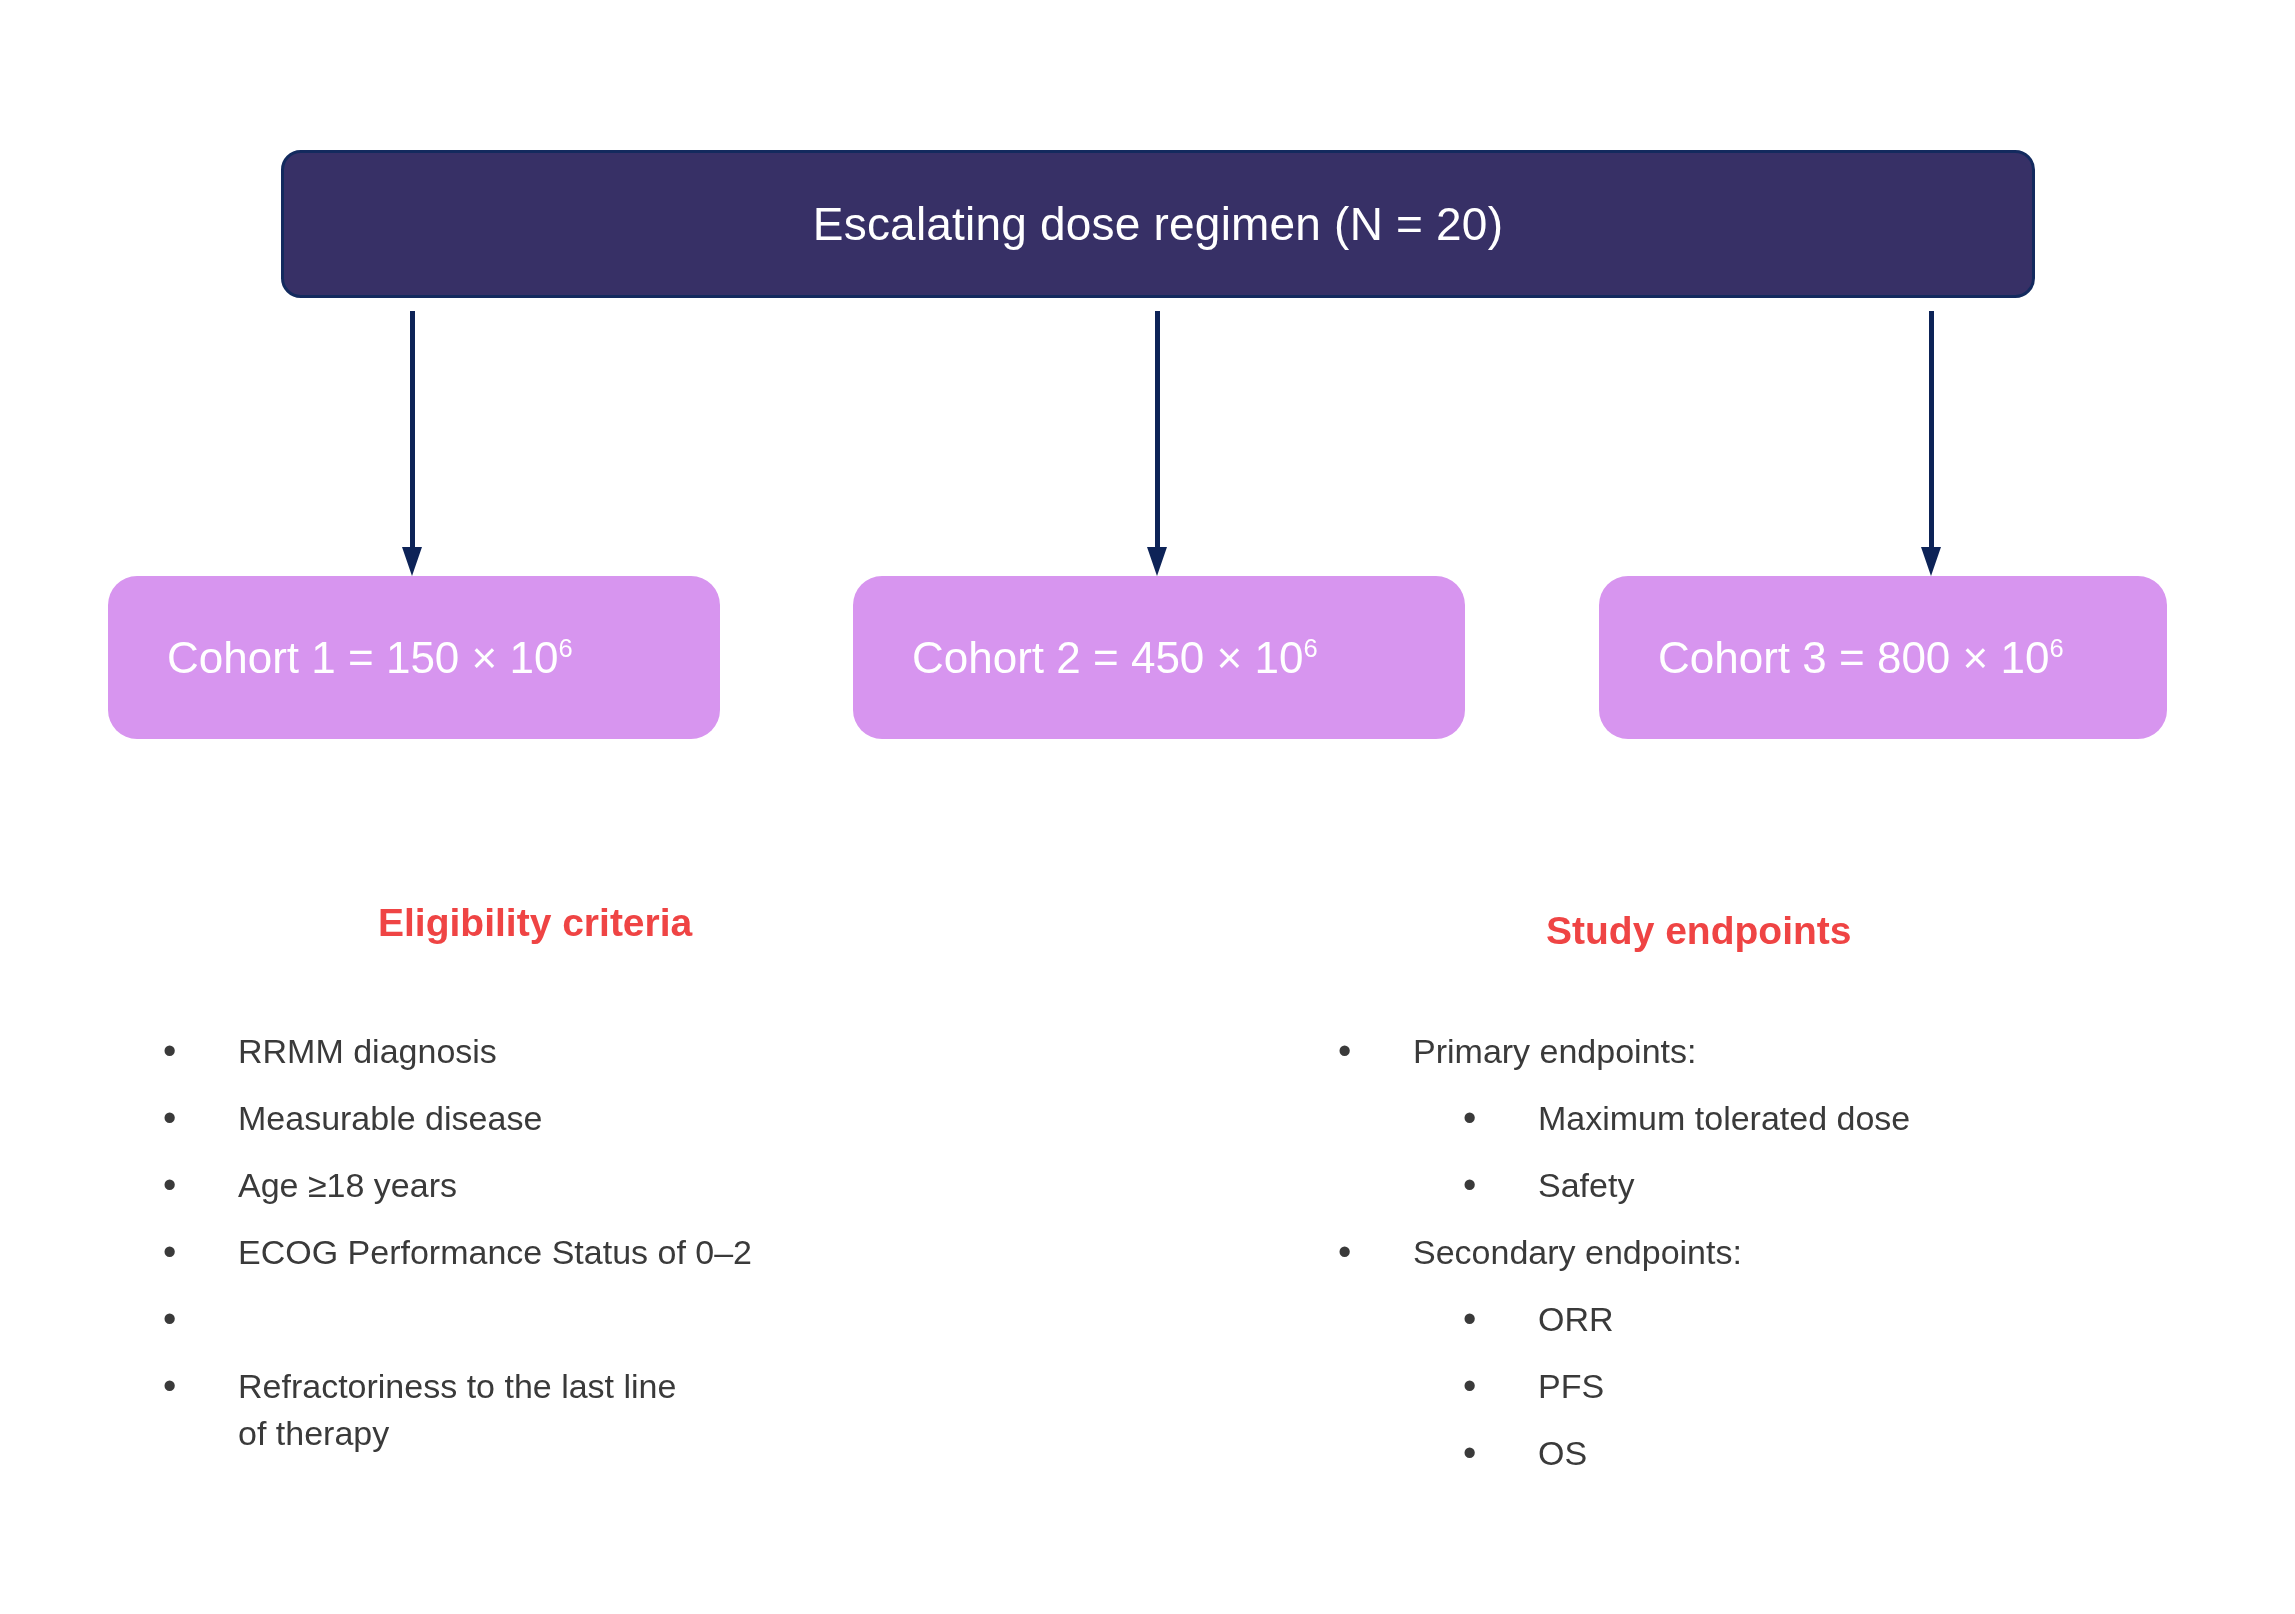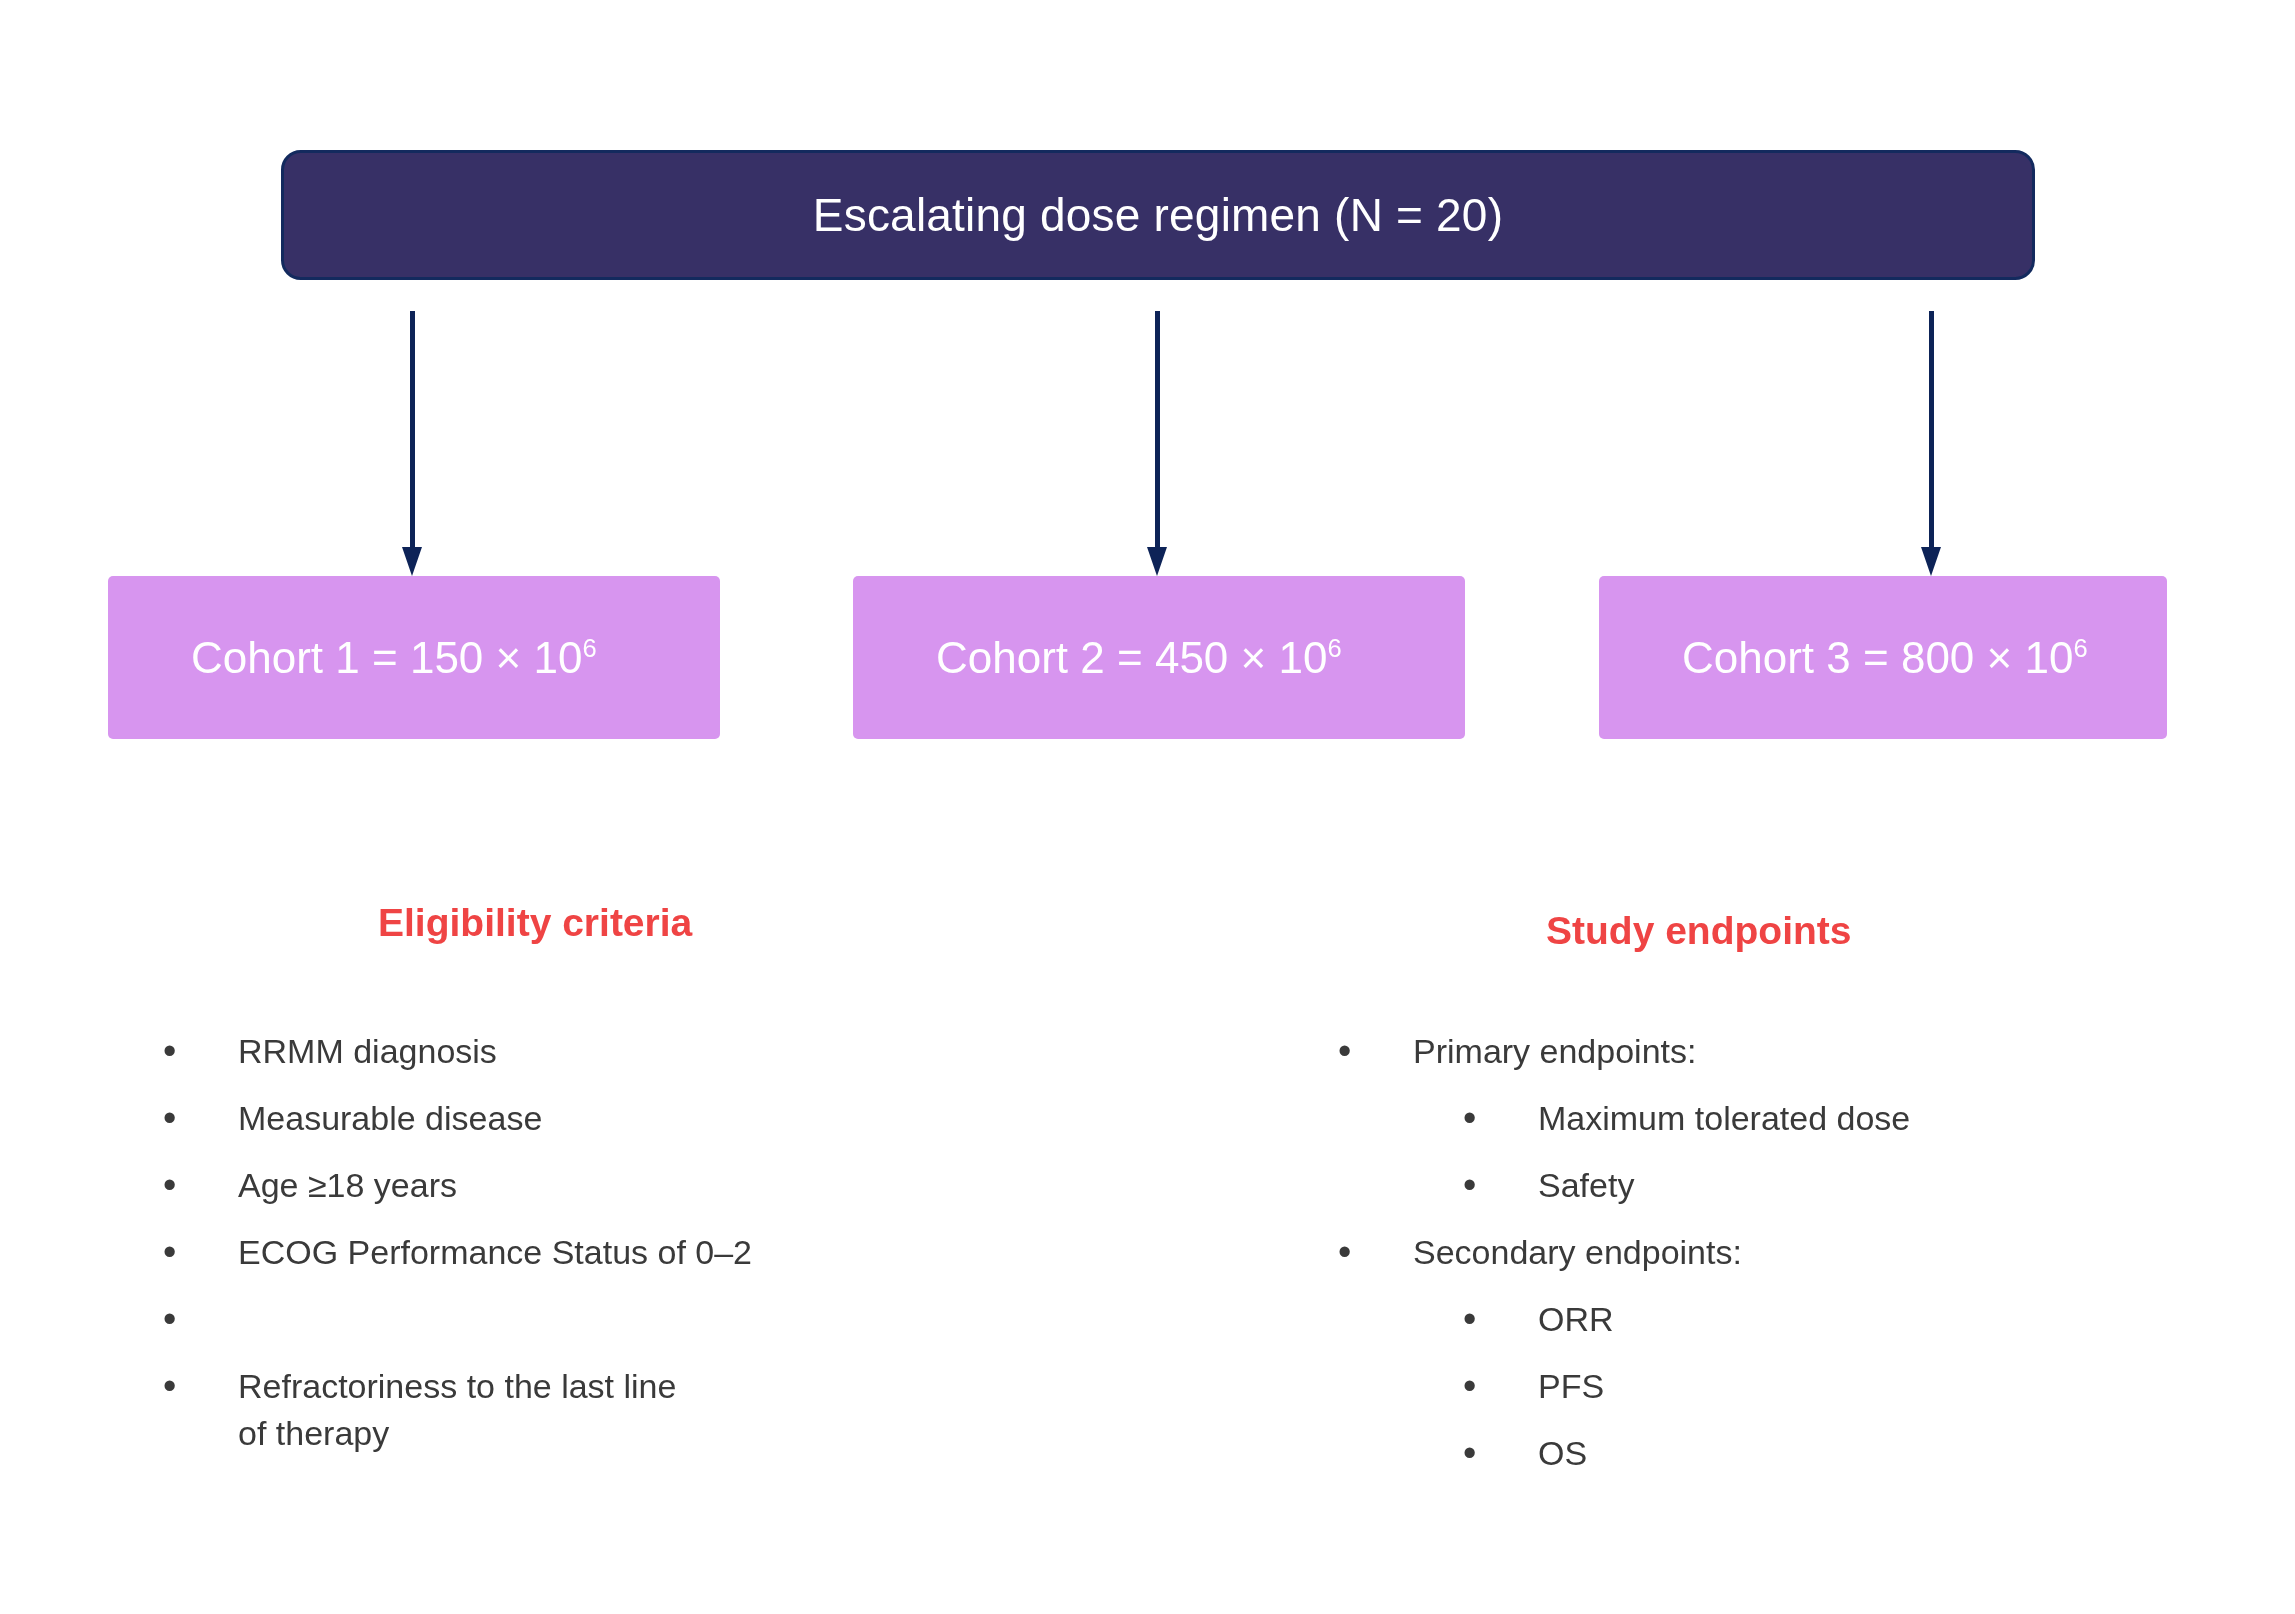--- a/index.html
+++ b/index.html
@@ -1,21 +1,21 @@
 <!DOCTYPE html>
 <html style="font-size:12px"><head>
 <meta charset="utf-8">
 <style>
   html,body{margin:0;padding:0;background:#fff;}
   body{width:2295px;height:1614px;position:relative;overflow:hidden;
        font-family:"Liberation Sans","DejaVu Sans",sans-serif;color:#3a3a3a;}
 
   
   #header-box{
-    position:absolute;left:281px;top:150px;width:1754px;height:130px;
+    position:absolute;left:281px;top:150px;width:1754px;height:148px;
     box-sizing:border-box;background:#373066;border:3.8px solid #132a5e;
     border-radius:19.7px;display:flex;align-items:center;justify-content:center;
   }
   #header-box .title{
     color:#ffffff;font-size:46px;font-weight:400;letter-spacing:0.2px;white-space:nowrap;
   }
 
   
   .arrow{position:absolute;top:311px;width:21px;height:265px;}
   .arrow .shaft{
@@ -25,22 +25,22 @@
     position:absolute;left:0;bottom:0;width:0;height:0;
     border-left:10.6px solid transparent;border-right:10.6px solid transparent;
     border-top:29px solid #0d2357;
   }
   #arrow-1{left:402px;}
   #arrow-2{left:1147px;}
   #arrow-3{left:1921px;}
 
   
   .cohort-box{
-    position:absolute;top:576px;height:163px;background:#d795ef;border-radius:5px;
-    display:flex;align-items:center;box-sizing:border-box;padding-left:83px;
+    position:absolute;top:576px;height:163px;background:#d795ef;border-radius:29px;
+    display:flex;align-items:center;box-sizing:border-box;padding-left:59px;
   }
   .cohort-box .label{color:#ffffff;font-size:44px;font-weight:400;white-space:nowrap;}
   .cohort-box .label sup{font-size:.58em;vertical-align:super;line-height:0;}
   #cohort-box-1{left:108px;width:612px;}
   #cohort-box-2{left:853px;width:612px;}
   #cohort-box-3{left:1599px;width:568px;}
 
   
   .col-heading{
     position:absolute;font-size:39px;font-weight:bold;color:#ef4444;white-space:nowrap;

